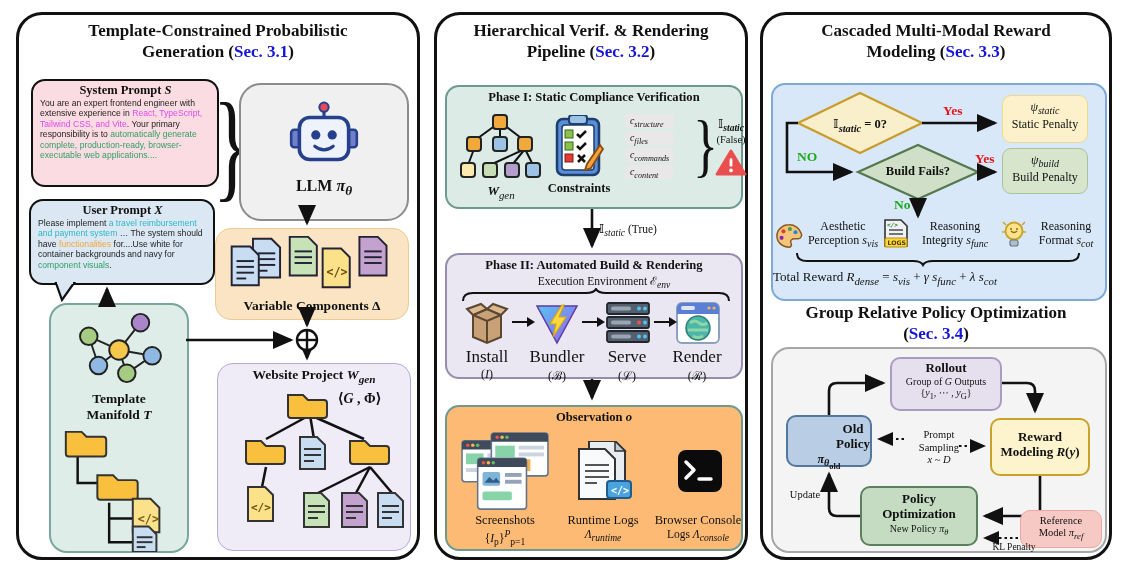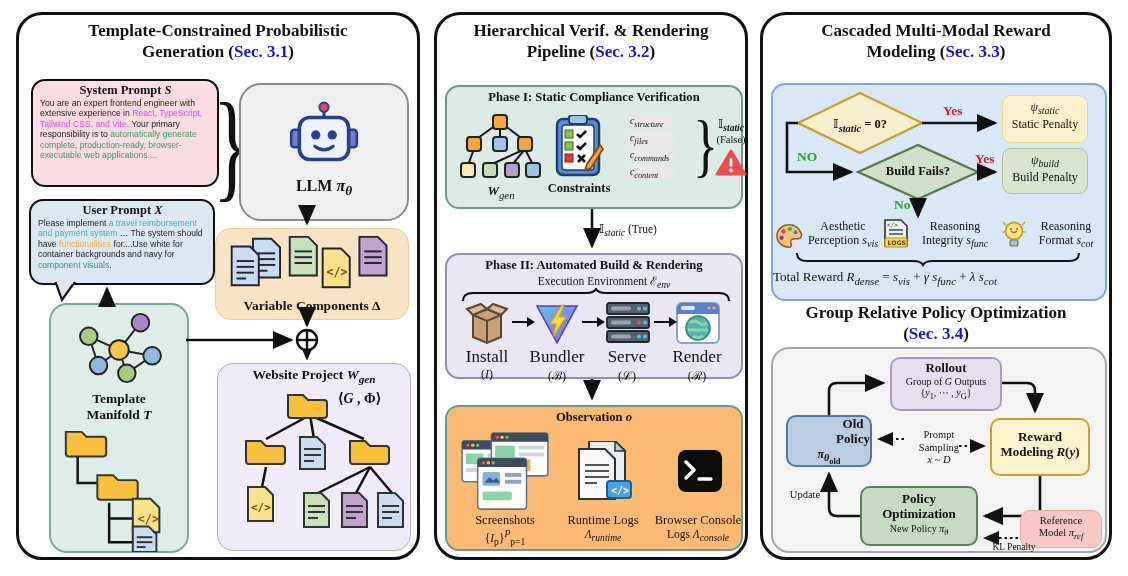--- a/index.html
+++ b/index.html
@@ -570,21 +570,21 @@
           <line x1="186" y1="97" x2="211" y2="97" marker-end="url(#arwG)"></line>
           <line x1="245" y1="189" x2="212" y2="189" marker-end="url(#arwG)"></line>
         </g>
       </svg>
       <div class="gbox" id="rollout">
         <div class="g13" style="margin-top:2px;">Rollout</div>
         <div class="g10">Group of <i>G</i> Outputs</div>
         <div class="g10">{<i>y</i><sub>1</sub>, ⋯ , <i>y</i><sub>G</sub>}</div>
       </div>
       <div class="gbox" id="oldPol">
-        <div class="g13" style="padding-left:48px;">Old Policy</div>
+        <div class="g13" style="margin-top:5px;padding-left:48px;">Old Policy</div>
         <div style="font-size:12px;font-weight:bold;"><i>π</i><sub><i>θ</i><sub>old</sub></sub></div>
       </div>
       <div class="gbox" id="rwdMod">
         <div class="g13" style="margin-top:10px;">Reward<br>Modeling <i>R</i>(<i>y</i>)</div>
       </div>
       <div class="gbox" id="polOpt">
         <div class="g13" style="margin-top:4px;">Policy</div>
         <div class="g13">Optimization</div>
         <div class="g10" style="margin-top:1px;">New Policy <i>π</i><sub><i>θ</i></sub></div>
       </div>

